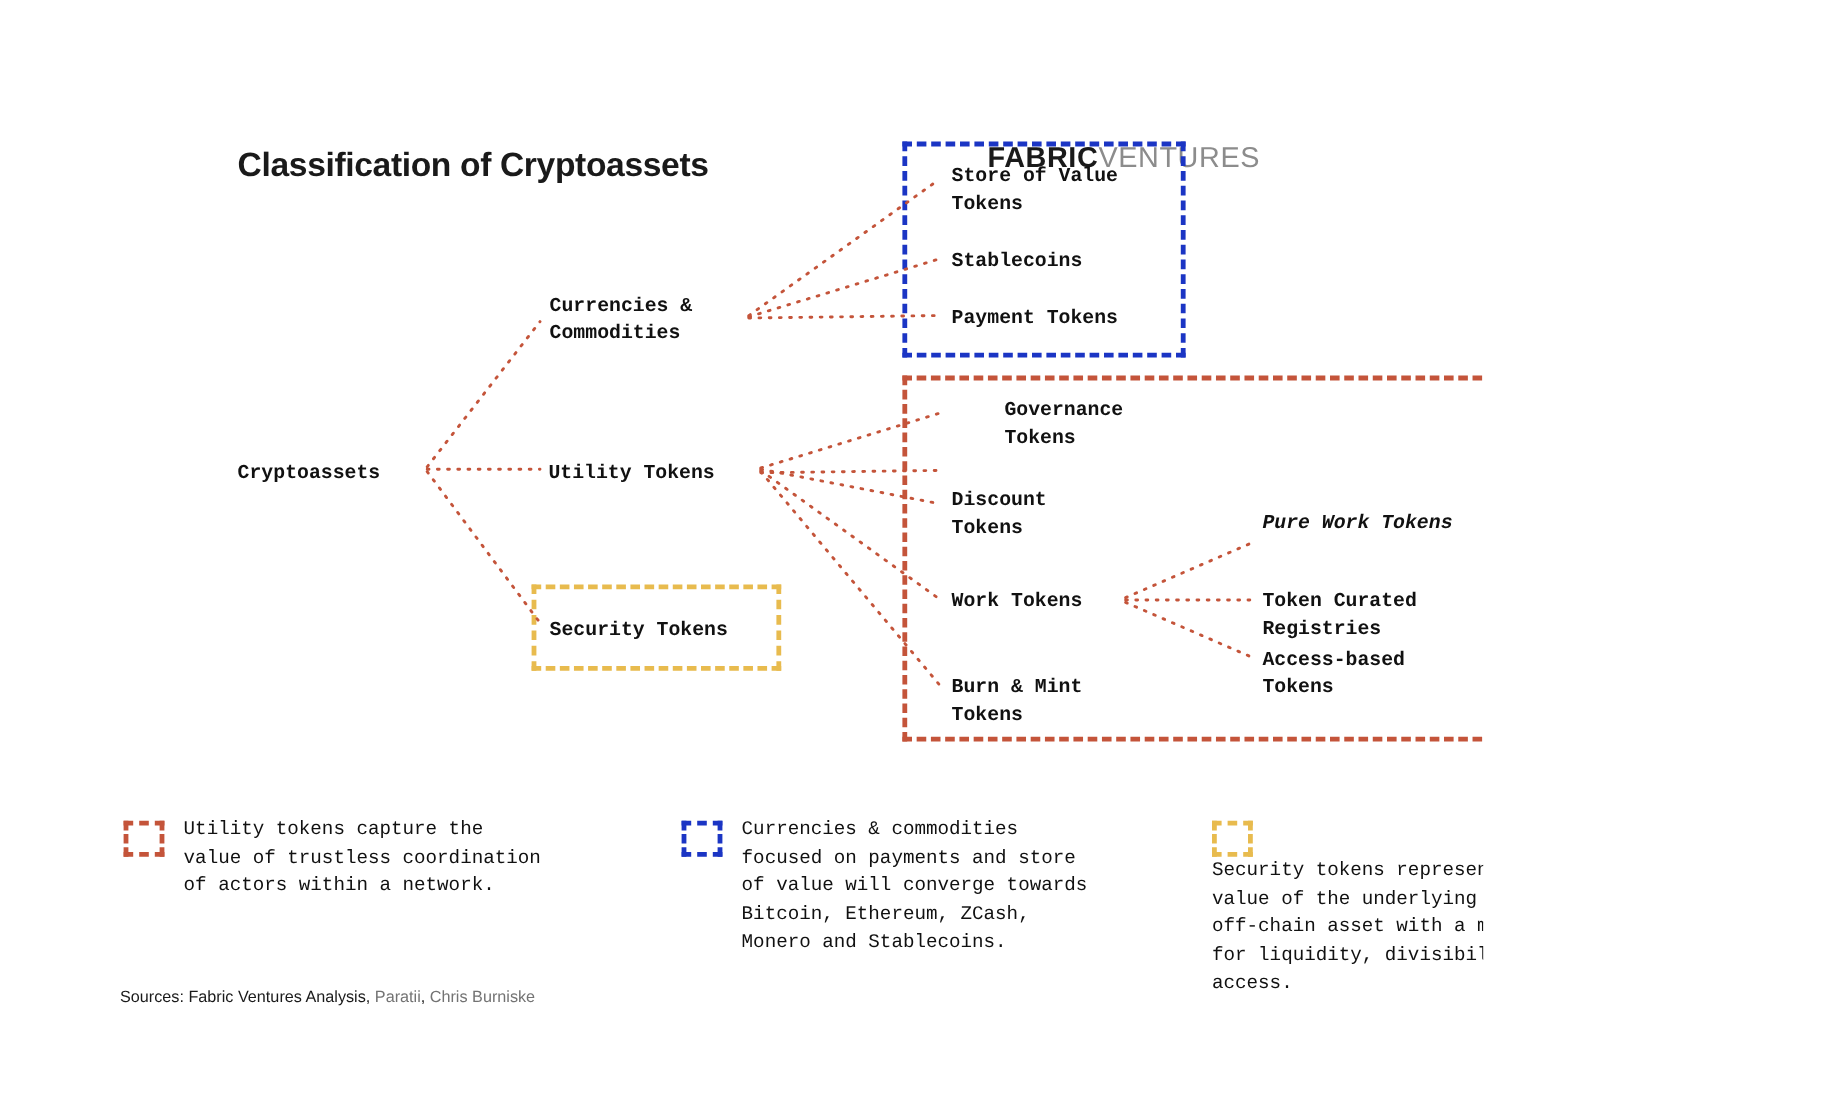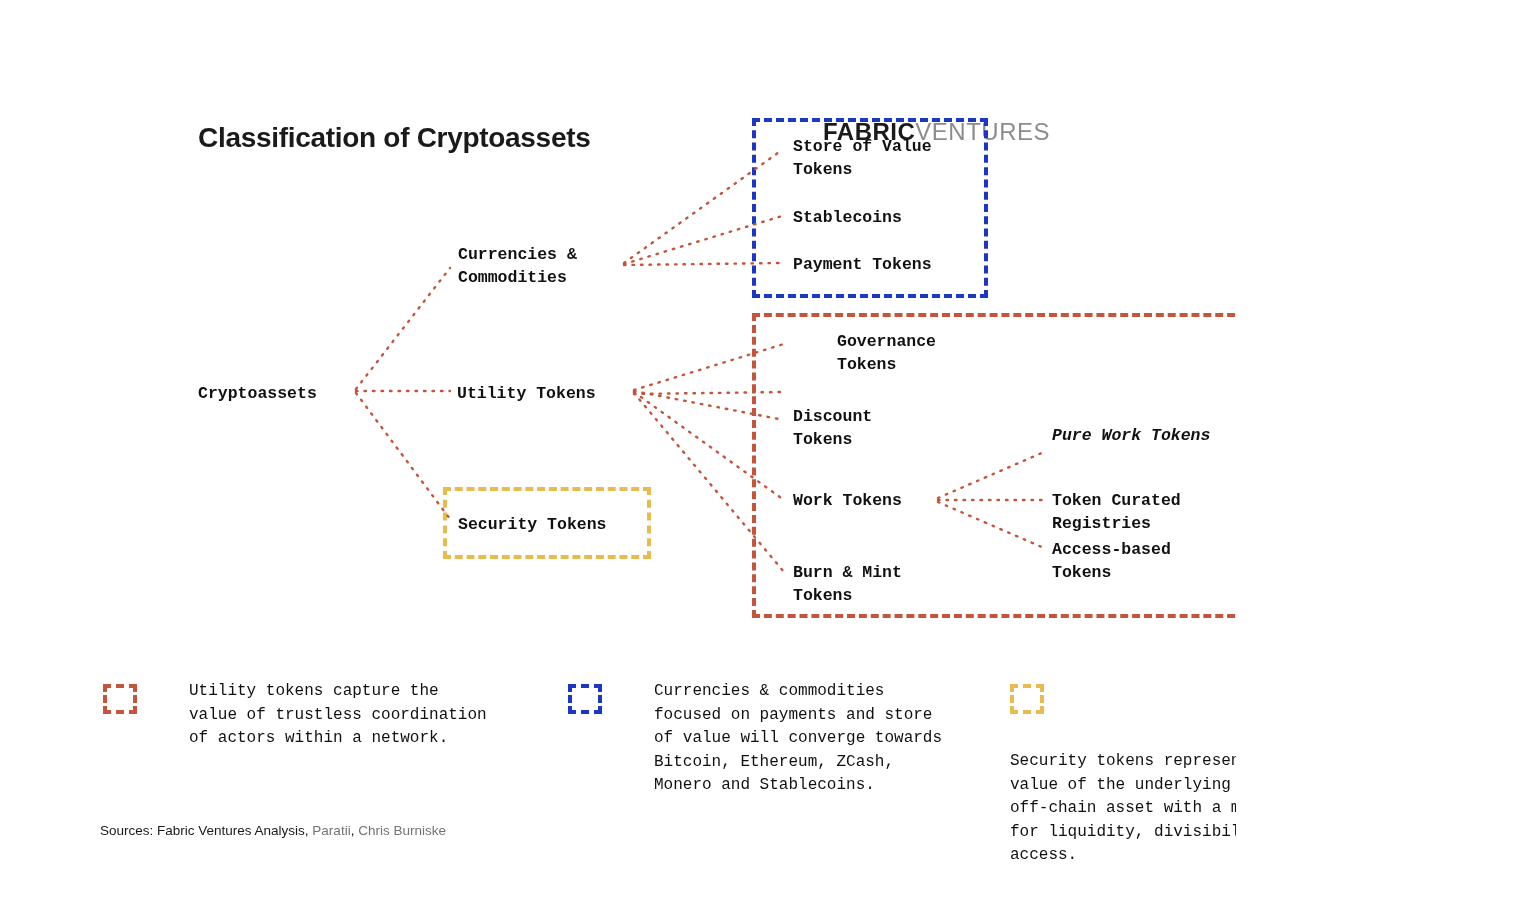--- a/index.html
+++ b/index.html
@@ -77,21 +77,20 @@
     left: 0; top: 0;
     width: 1528px; height: 918px;
     pointer-events: none;
   }
 
   
   .legend-item {
     position: absolute;
     display: flex;
     align-items: flex-start;
-    gap: 36px;
   }
   .legend-swatch {
     width: 34px;
     height: 30px;
     box-sizing: border-box;
     flex: none;
     margin-right: 16px;
     margin-top: 4px;
   }
   .sw-utility { border: 4px dashed #c4543a; }

